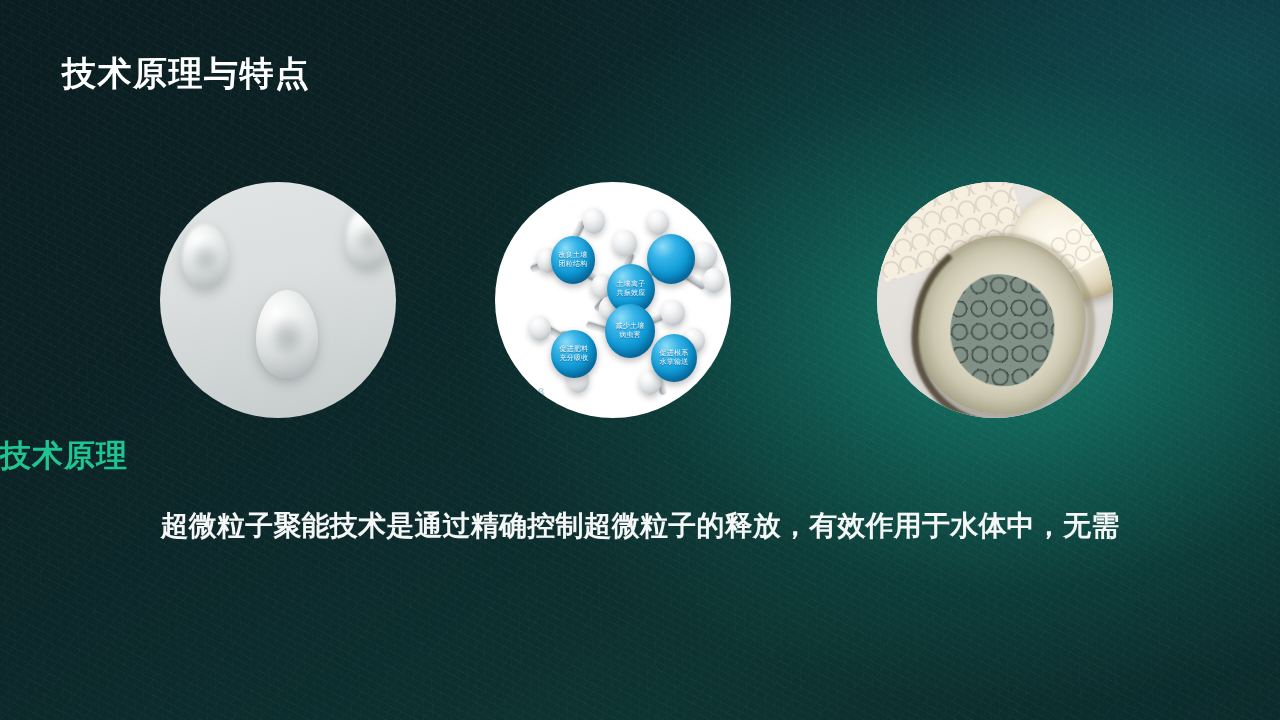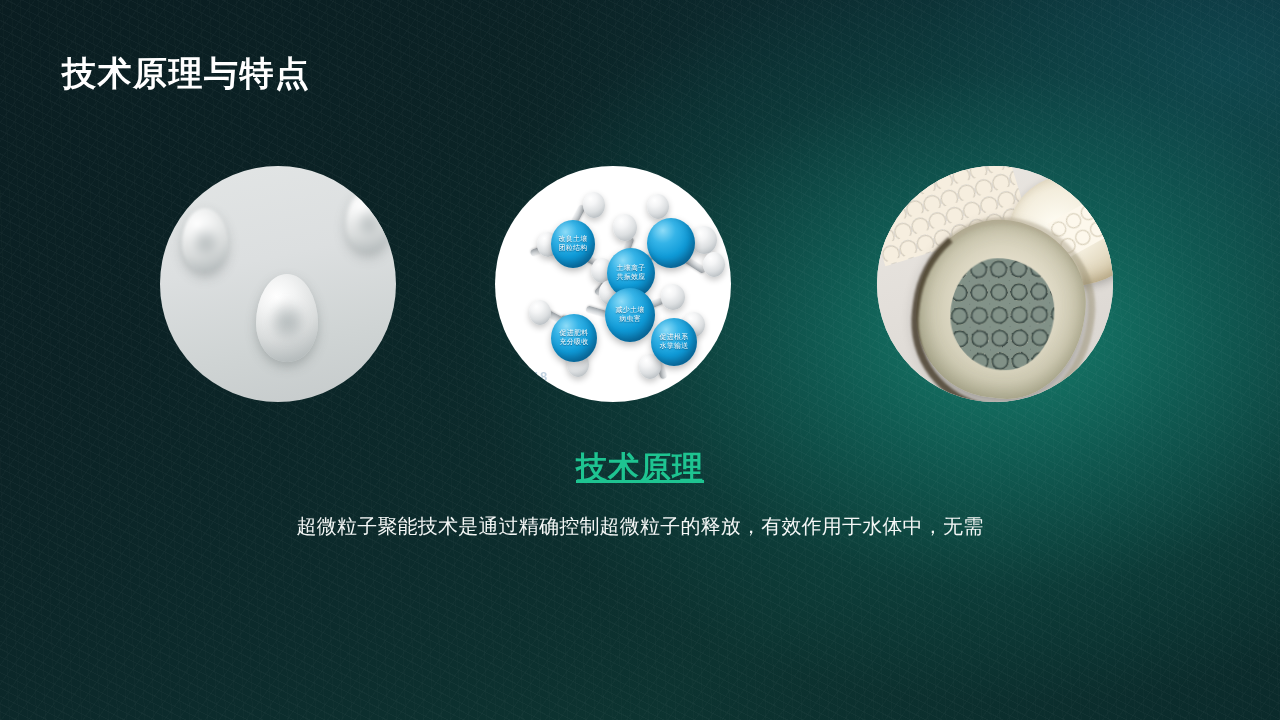--- a/index.html
+++ b/index.html
@@ -58,26 +58,27 @@
     color: #ffffff;
     letter-spacing: 1.5px;
     line-height: 1.2;
     white-space: nowrap;
     z-index: 6;
   }
 
   
   .circle-img {
     position: absolute;
-    top: 166px;
+    top: 182px;
     width: 236px;
     height: 236px;
     border-radius: 50%;
     overflow: hidden;
     z-index: 5;
+    font-family: Liberation Serif, serif;
   }
   #img-pearls-white  { left: 160px; }
   #img-molecule      { left: 495px; }
   #img-oyster        { left: 877px; }
 
   
   .pearl-scene {
     position: absolute;
     inset: 0;
     background:
@@ -222,41 +223,40 @@
     background-size: 20px 23px, 22px 25px;
     border-radius: 46% 54% 48% 52% / 52% 46% 54% 48%;
     filter: blur(0.35px);
     opacity: 0.97;
   }
 
   
   #section-heading {
     position: absolute;
     left: 0;
-    top: 447px;
+    top: 435px;
     width: 1280px;
-    text-align: center;
     font-size: 31px;
     font-weight: bold;
     color: #1ec491;
     letter-spacing: 1px;
     z-index: 6;
-    text-decoration: underline;
   }
   #body-copy {
     position: absolute;
     left: 90px;
     top: 500px;
     width: 1100px;
     text-align: center;
-    font-size: 20px;
+    font-size: 28px;
     line-height: 52px;
     color: #f4f7f6;
     letter-spacing: 0.2px;
     z-index: 6;
+    font-weight: bold;
   }
   #body-copy .line { display: block; white-space: nowrap; }
 </style>
 </head>
 <body>
 
 <div id="slide">
 
   <div id="page-title">技术原理与特点</div>
 

